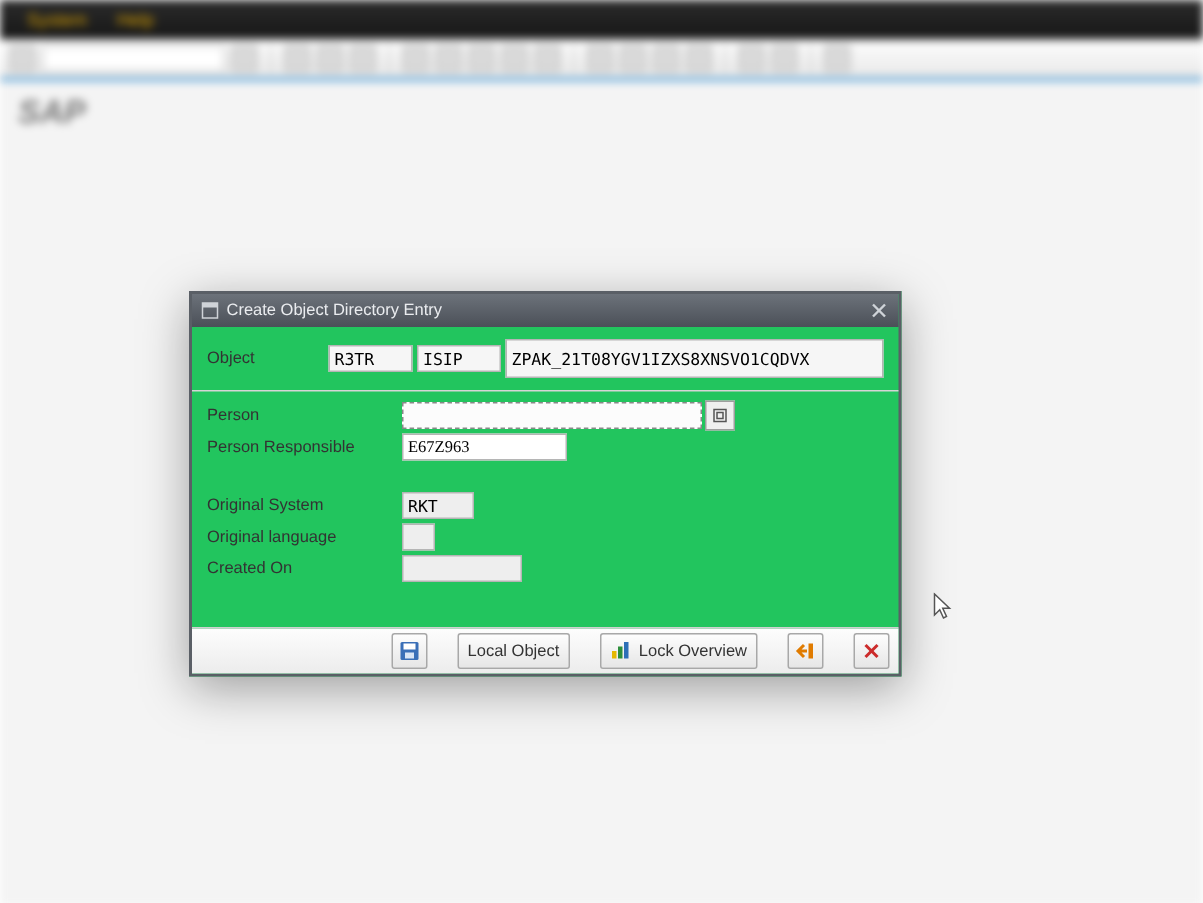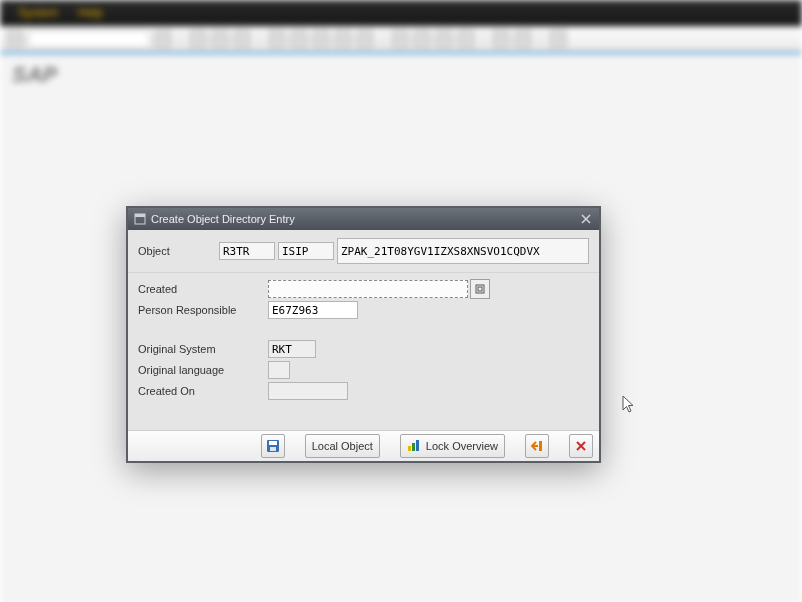--- a/index.html
+++ b/index.html
@@ -6,21 +6,21 @@
 .bg-blur{position:absolute;inset:0;filter:blur(3px);}
 .topbar{height:26px;background:linear-gradient(#2b2b2b,#171717);display:flex;align-items:center;padding:0 8px;color:#f0b000;font-size:12px}
 .topbar .menu{margin:0 10px;color:#d8a000}
 .toolbar{height:24px;background:linear-gradient(#fdfdfd,#e9e9e9);border-top:1px solid #ccc;border-bottom:1px solid #ccc;display:flex;align-items:center;padding:0 6px;gap:4px}
 .tb-btn{width:16px;height:16px;background:#d9d9d9;border:1px solid #bbb;border-radius:2px}
 .tb-sep{width:1px;height:18px;background:#bbb;margin:0 4px}
 .tb-combo{width:120px;height:16px;border:1px solid #bbb;background:#fff;border-radius:2px}
 .bluebar{height:2px;background:#3a9adf}
 .content{background:#f4f4f4;height:550px;position:relative}
 .sap-logo{font-style:italic;font-weight:bold;color:#777;font-size:22px;padding:8px 12px}
-.dialog{position:absolute;left:126px;top:206px;width:471px;background:#e5e5e5;border:2px solid #5a5f66;box-shadow:0 8px 30px rgba(0,0,0,.35)}
+.dialog{position:absolute;left:126px;top:194px;width:471px;background:#22c55e;border:2px solid #5a5f66;box-shadow:0 8px 30px rgba(0,0,0,.35)}
 .titlebar{height:22px;background:linear-gradient(#6c727a,#4b5058);display:flex;align-items:center;padding:0 6px;color:#eaecef;font-size:11px;justify-content:space-between}
 .titlebar-left{display:flex;align-items:center;gap:5px}
 .title-icon{width:12px;height:12px;display:inline-block}
 .title-icon svg{width:12px;height:12px}
 .close-x{width:14px;height:14px;cursor:pointer}
 .close-x svg{width:14px;height:14px}
 .dlg-body{padding:8px 10px 6px 10px}
 .row{display:flex;align-items:center;margin-bottom:4px}
 .label{width:130px;color:#333}
 .obj-row .small-inp{width:56px;height:18px;border:1px solid #b5b5b5;background:#f6f6f6;text-align:left;padding:0 3px;font-size:11px;font-family:"Lucida Console",Consolas,monospace;box-sizing:border-box}
@@ -104,35 +104,35 @@
     <div class="row obj-row">
       <div class="label">Object</div>
       <input class="small-inp" readonly="" value="R3TR" style="">
       <input class="small-inp" readonly="" value="ISIP" style="">
       <input class="long-inp" readonly="" value="ZPAK_21T08YGV1IZXS8XNSVO1CQDVX" style="">
     </div>
 
     <div class="section-hr"></div>
 
     <div class="field-row">
-      <div class="flabel">Created</div>
+      <div class="flabel">Person</div>
       <div class="pkg-wrap" style="display:flex;align-items:center">
         <input class="inp pkg-inp" value="" style="">
         <div class="search-help">
           <svg viewBox="0 0 10 10">
               <rect x="1" y="1" width="8" height="8" fill="none" stroke="#555"></rect>
               <rect x="3" y="3" width="4" height="4" fill="none" stroke="#555"></rect>
             </svg>
         </div>
       </div>
     </div>
 
     <div class="field-row">
       <div class="flabel">Person Responsible</div>
-      <input class="inp" style="width: 90px;" value="E67Z963">
+      <input class="inp" style="width: 110px; font-family: Liberation Serif, serif;" value="E67Z963">
     </div>
 
     <div style="height:18px"></div>
 
     <div class="field-row">
       <div class="flabel">Original System</div>
       <input class="inp ro" style="width: 48px;" readonly="" value="RKT">
     </div>
 
     <div class="field-row">

